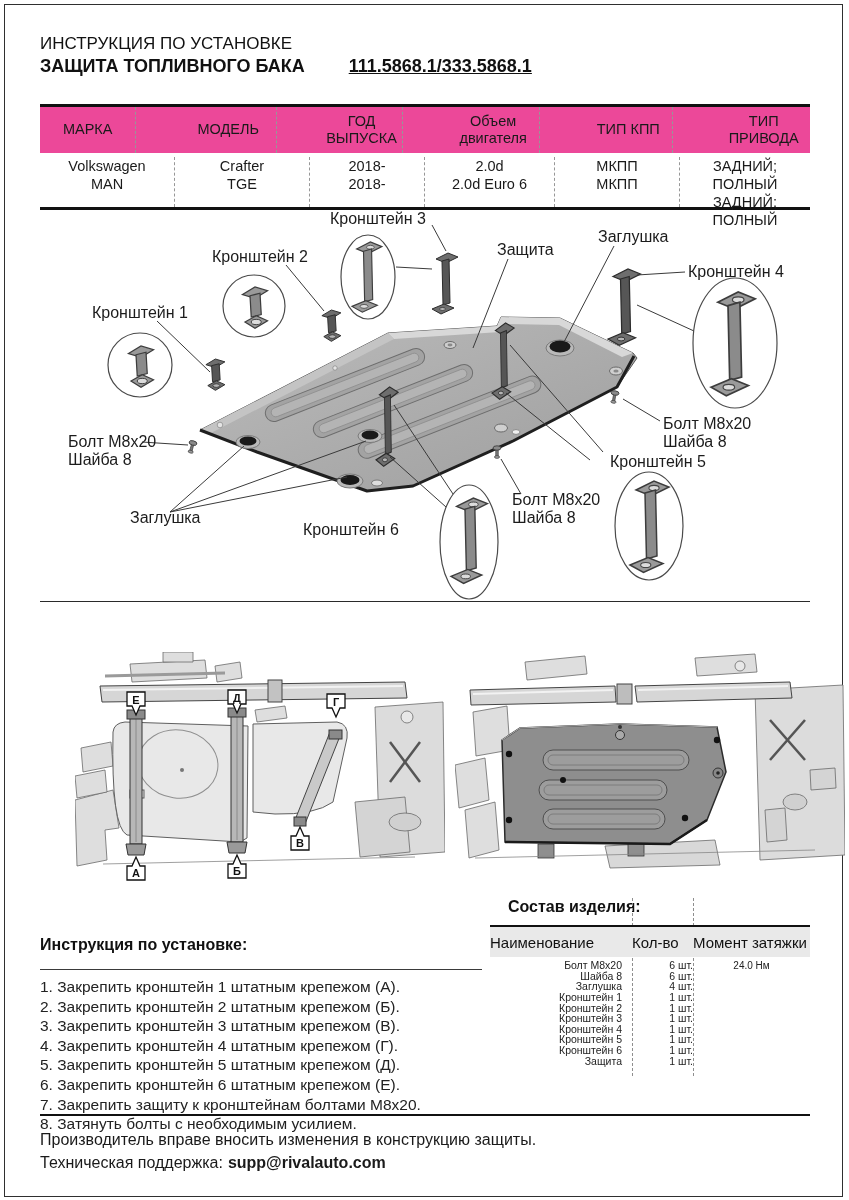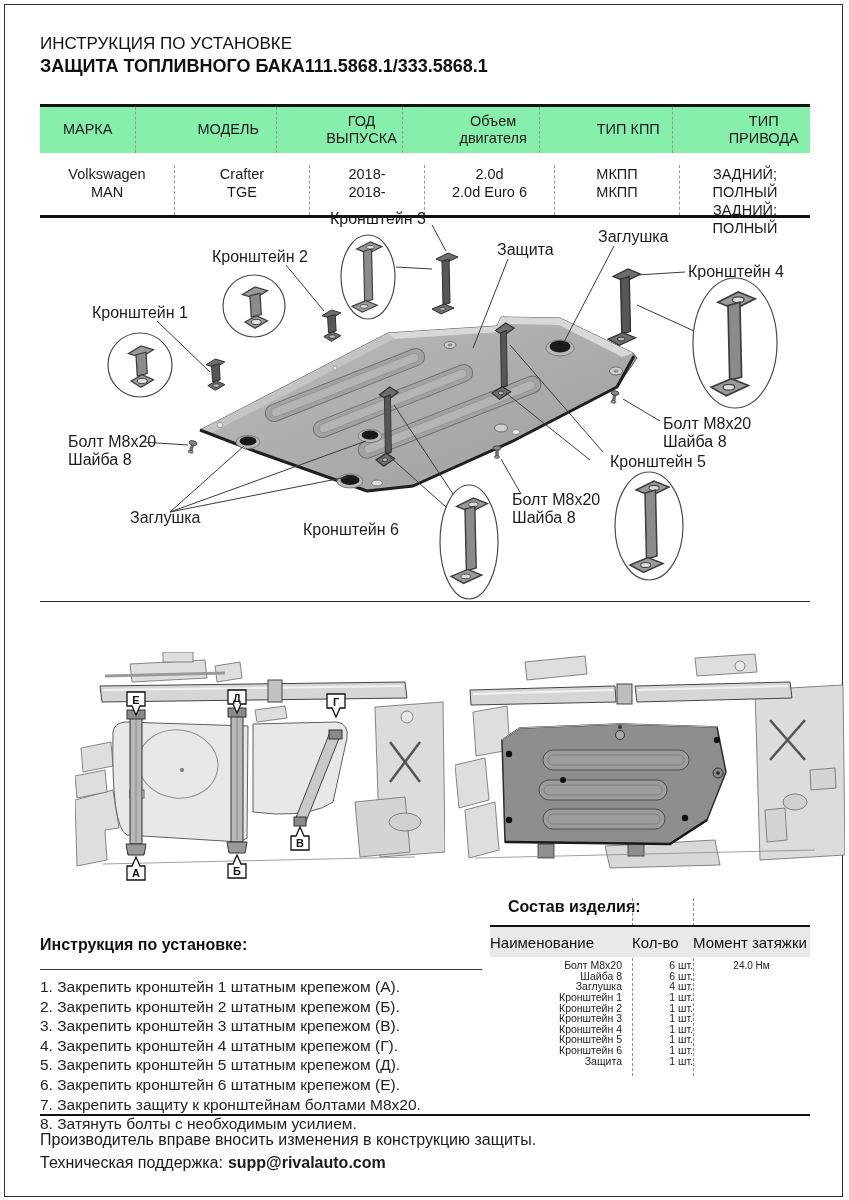--- a/index.html
+++ b/index.html
@@ -1,27 +1,27 @@
 <!DOCTYPE html>
 <html><head>
 <meta charset="utf-8">
 <style>
   html,body{margin:0;padding:0;background:#fff;}
   .page{position:relative;width:849px;height:1200px;background:#fff;overflow:hidden;
         font-family:"Liberation Sans", sans-serif;color:#1a1a1a;}
   .frame{position:absolute;left:4px;top:4px;right:6px;bottom:3px;border:1.5px solid #2f2f2f;pointer-events:none;}
   .title1{position:absolute;left:40px;top:34px;font-size:17px;color:#111;}
   .title2{position:absolute;left:40px;top:56px;font-size:18px;font-weight:bold;color:#111;}
-  .title2 .pn{}
+  .title2 .pn{margin-left:44px;text-decoration:underline;}
 
   
   .spec-table{position:absolute;left:40px;top:104px;width:770px;border-top:3px solid #111;border-bottom:3px solid #111;}
   .spec-row{display:flex;}
-  .spec-head{background:#86efac;height:46px;gap:44px;}
-  .spec-body{height:50px;padding-top:12px;}
+  .spec-head{background:#ec4899;height:46px;gap:44px;}
+  .spec-body{height:50px;padding-top:4px;}
   .sc{box-sizing:border-box;display:flex;flex-direction:column;align-items:center;justify-content:center;
       text-align:center;font-size:14.5px;line-height:1.18;border-right:1px dashed #979797;white-space:pre-line;}
   .sc:last-child{border-right:none;}
   .c0{width:135px}.c1{width:135px}.c2{width:115px}.c3{width:130px}.c4{width:125px}.c5{width:130px}
   .spec-body .sc{justify-content:flex-start;line-height:18px;}
 
   .mid-rule{position:absolute;left:40px;top:601px;width:770px;border-top:1.5px solid #2a2a2a;}
   .bottom-rule{position:absolute;left:40px;top:1114px;width:770px;border-top:2.5px solid #111;}
 
   .diagram{position:absolute;left:30px;top:205px;}

